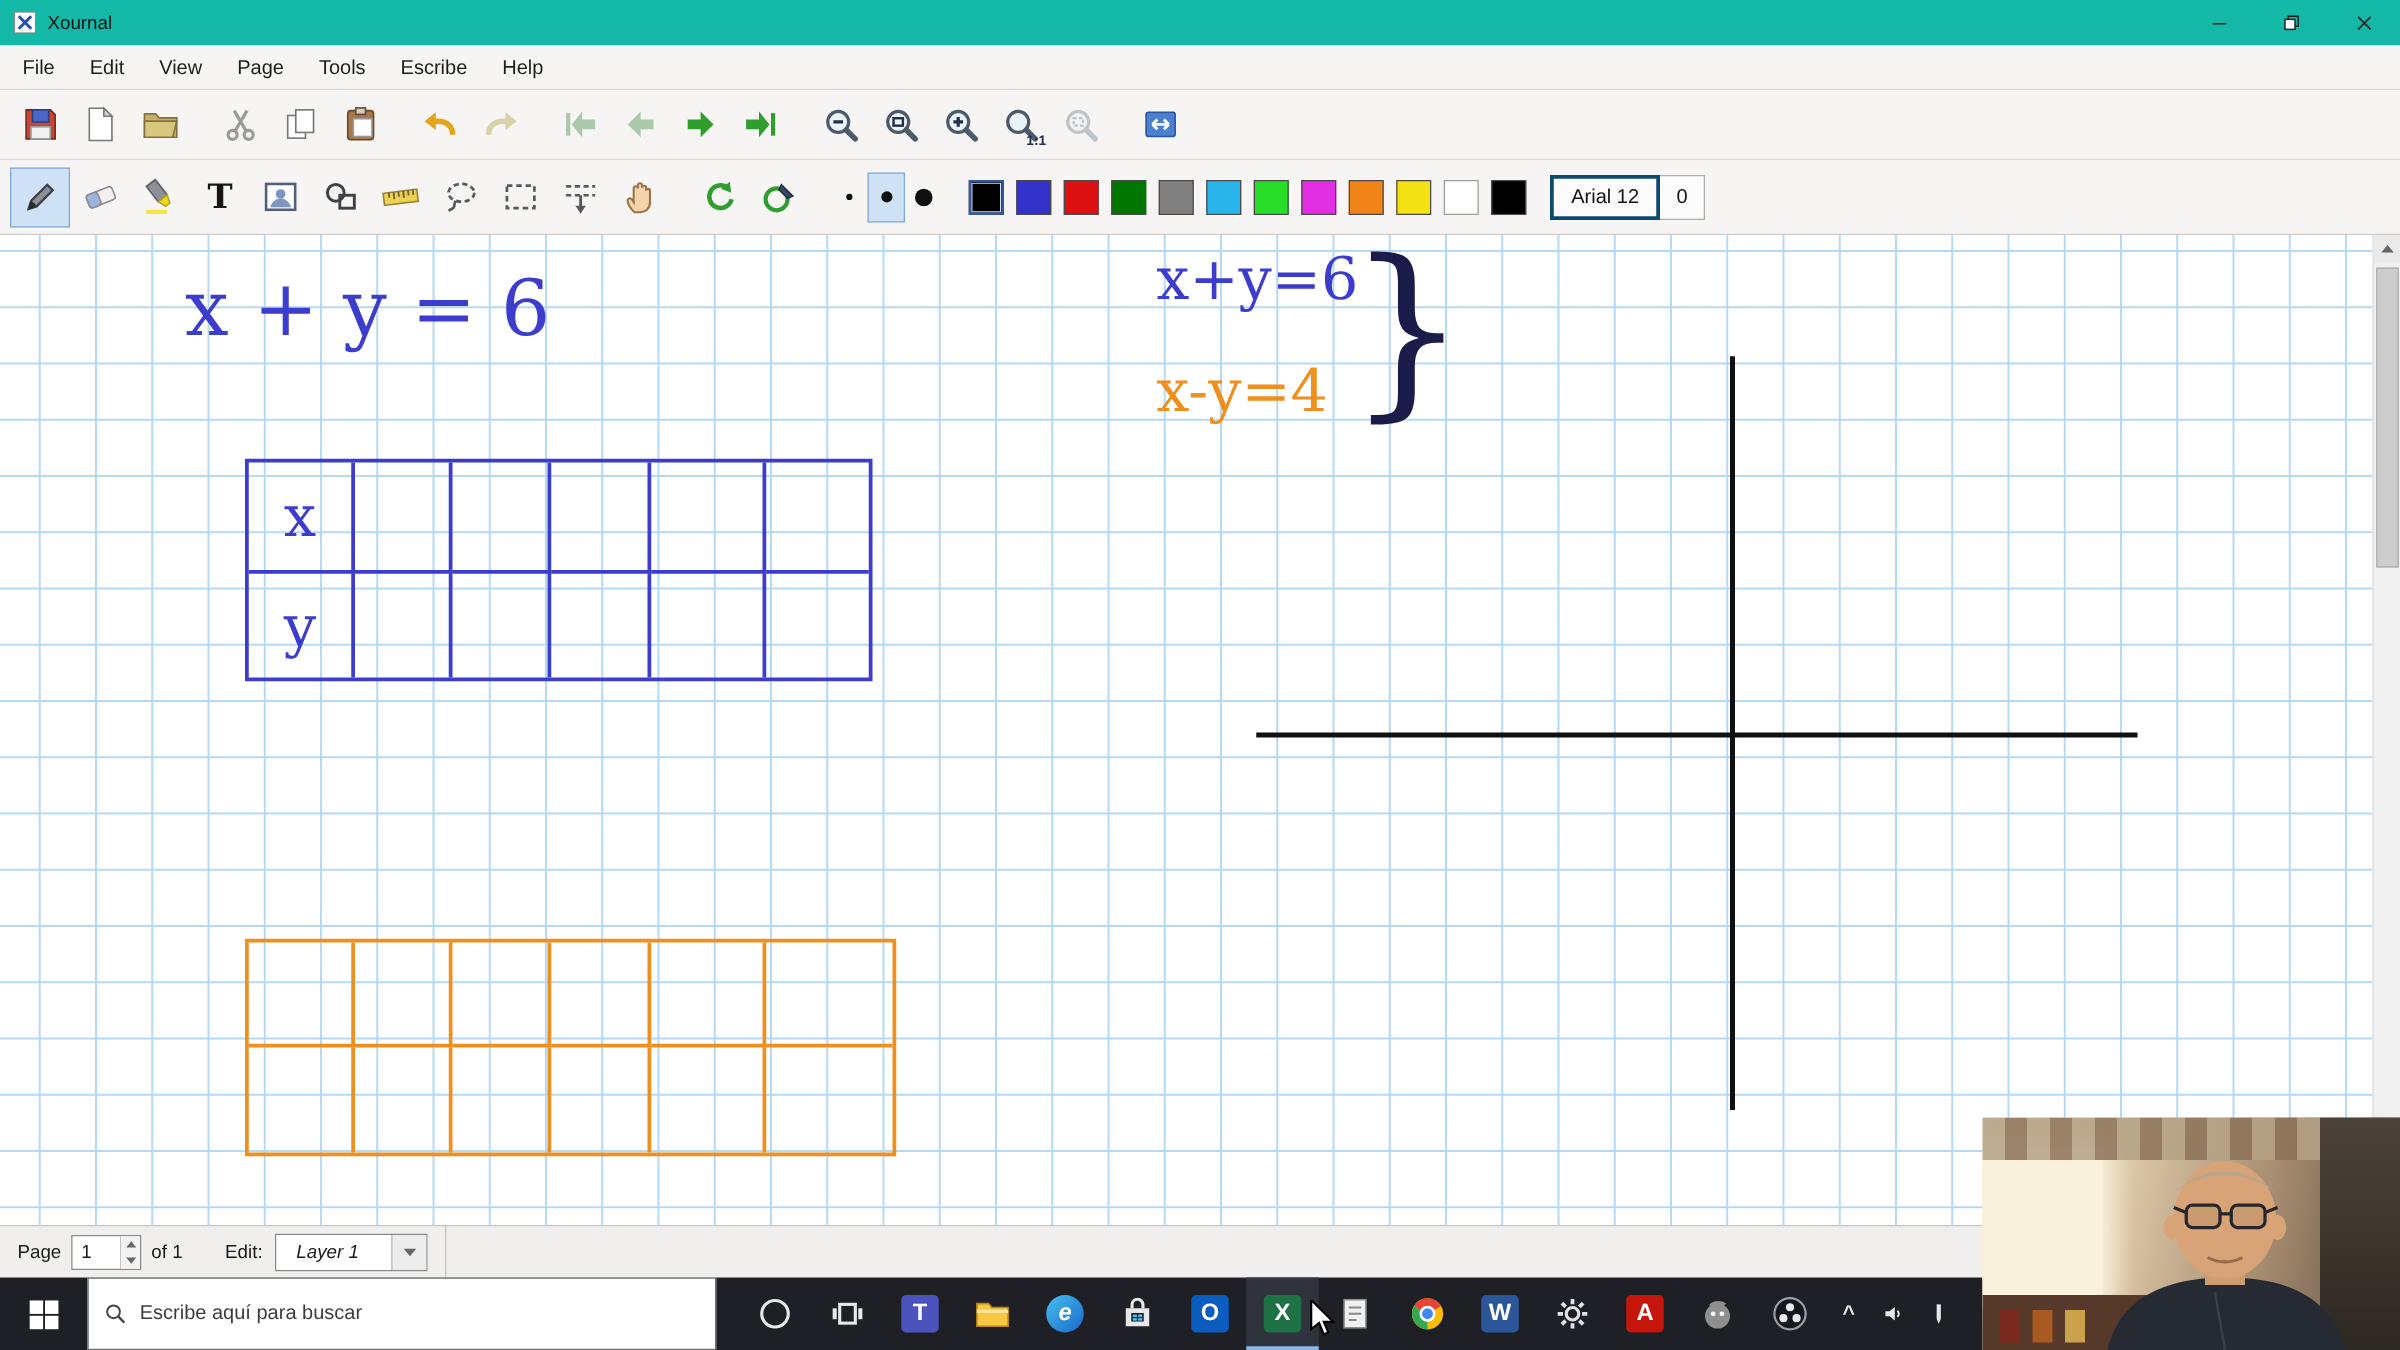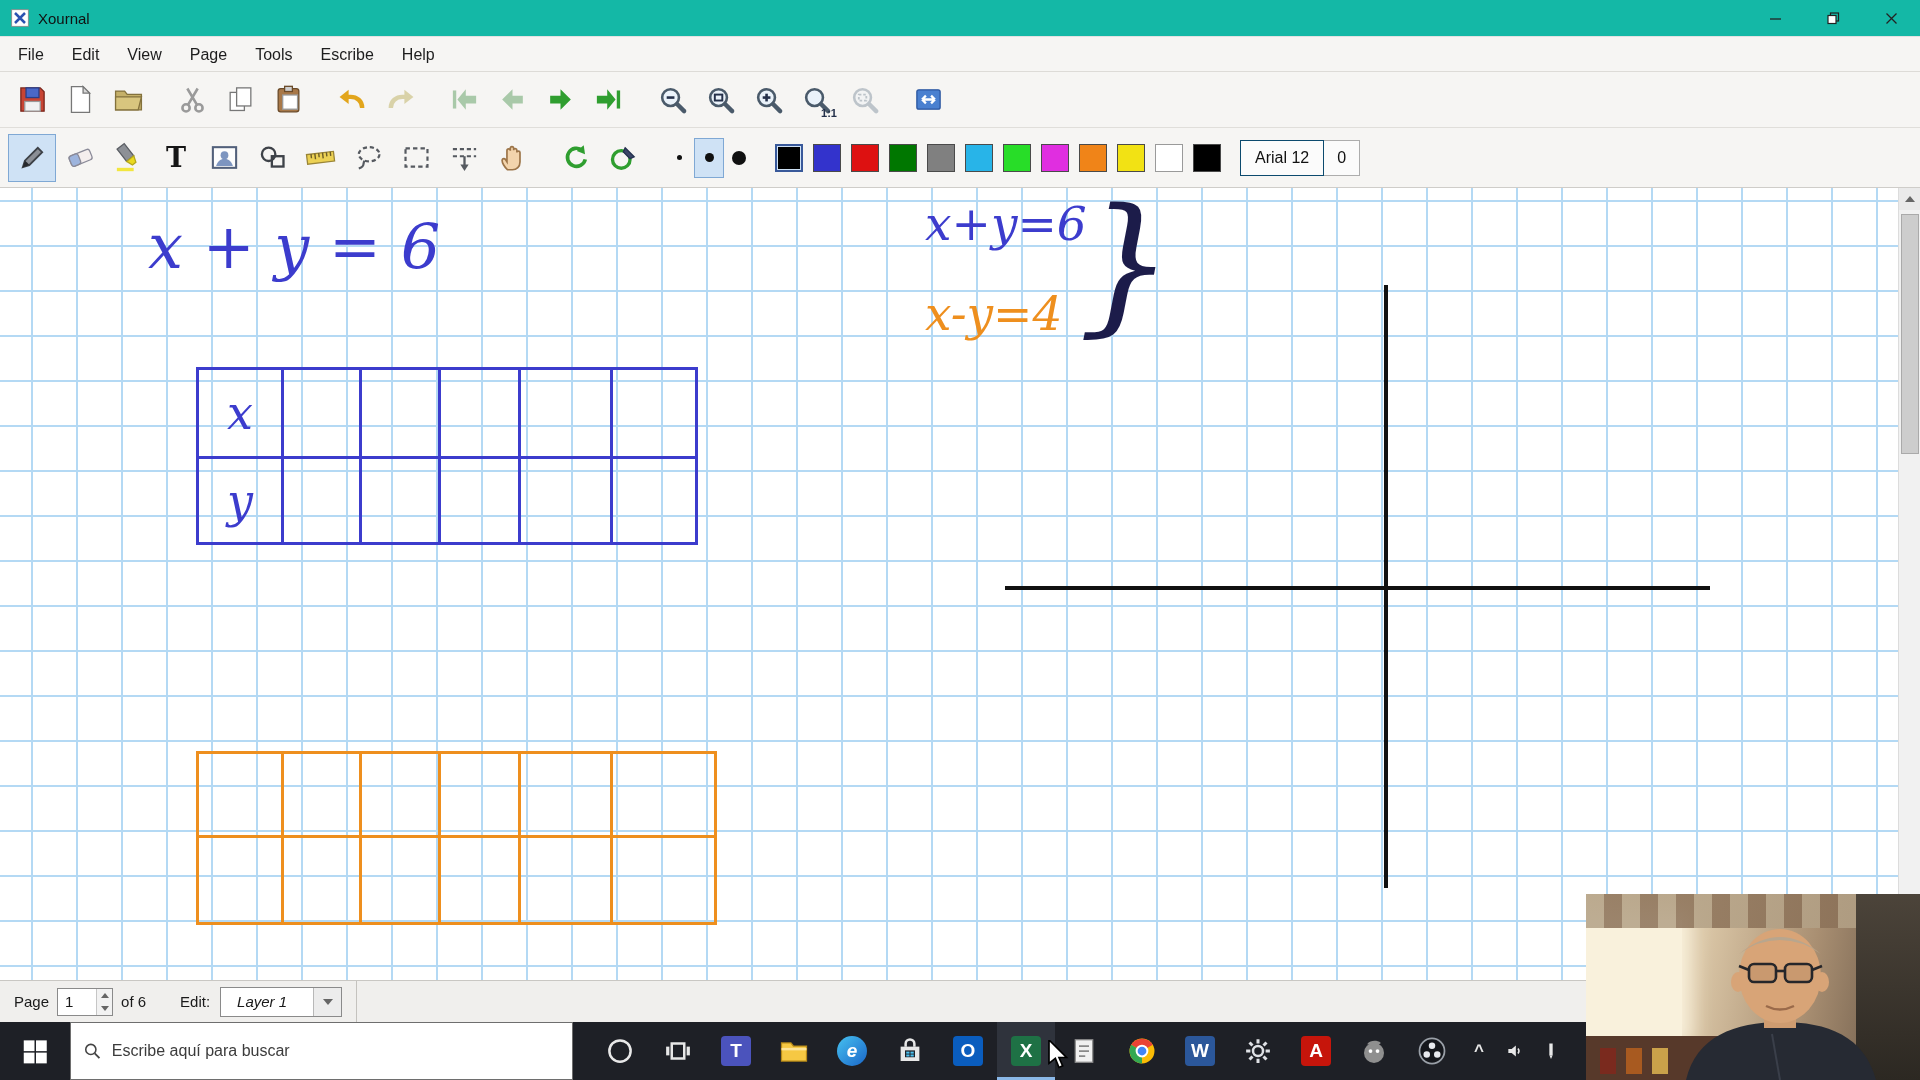--- a/index.html
+++ b/index.html
@@ -34,33 +34,33 @@
   .tglyph { font-family:"DejaVu Serif", serif; font-weight:bold; font-size:27px; color:#161616; }
   .dotbtn { width:30px; height:40px; display:flex; align-items:center; justify-content:center; background:transparent; border:1px solid transparent; }
   .dotbtn.selected { background:#cfe2f5; border:1px solid #7fa8d4; }
   .dot { border-radius:50%; background:#101010; }
   .dot.s { width:5px; height:5px; }
   .dot.m { width:9px; height:9px; }
   .dot.l { width:14px; height:14px; }
   .swatch { width:28px; height:28px; border:1px solid #4a4a4a; margin:0 5px; }
   .swatch.white { border-color:#9a9a9a; }
   .swatch.selected { border:2px solid #39599a; box-shadow:0 0 0 1px #cfe2f5 inset; }
-  .fontbtn { height:36px; padding:0 14px; background:#fbfbfb; border:1px solid #0c4a6e;
+  .fontbtn { height:36px; padding:0 14px; background:#fbfbfb; border:3px solid #0c4a6e;
              font-size:16px; color:#111; display:flex; align-items:center; margin-left:14px; }
   .sizebox { height:36px; width:36px; background:#fbfbfb; border:1px solid #adadad; border-left:none;
              font-size:16px; color:#111; display:flex; align-items:center; justify-content:center; }
 
   
   #canvas { position:absolute; left:0; top:188px; width:1920px; height:792px; background:#ffffff; }
   #page { position:absolute; left:0; top:0; width:1898px; height:792px; background:#ffffff;
           background-image:
             linear-gradient(to right, #b4d9f4 0 1.6px, transparent 1.6px),
             linear-gradient(to bottom, #b4d9f4 0 1.6px, transparent 1.6px);
           background-size:45px 45px; background-position:31px 12px; }
-  .hw { font-family:"DejaVu Serif", serif; font-style:italic; position:absolute; white-space:nowrap; }
+  .hw { font-family:"DejaVu Serif", serif; position:absolute; white-space:nowrap; }
   .hw-table { position:absolute; display:grid; }
   .hw-table > div { display:flex; align-items:center; justify-content:center; }
   #vscroll { position:absolute; right:0; top:0; width:22px; height:792px; background:#f1f1f1; border-left:1px solid #dcdcdc; }
   .scr-btn { position:absolute; left:0; width:22px; height:22px; background:#eaeaea; display:flex; align-items:center; justify-content:center; border:none; }
   .tri-up { width:0; height:0; border-left:5px solid transparent; border-right:5px solid transparent; border-bottom:6px solid #666; }
   .tri-dn { width:0; height:0; border-left:5px solid transparent; border-right:5px solid transparent; border-top:6px solid #666; }
   #scroll-thumb { position:absolute; left:2px; top:26px; width:18px; height:240px; background:#cdcdcd; border:1px solid #aaa; }
 
   
   #statusbar { position:absolute; left:0; top:980px; width:1920px; height:42px; background:#f0efed;
@@ -441,21 +441,21 @@
     <span class="val">1</span>
     <span class="arrows">
       <button>
           <span class="tri-up sm"></span>
         </button>
       <button>
           <span class="tri-dn sm"></span>
         </button>
     </span>
   </div>
-  <span>of 6</span>
+  <span>of 1</span>
   <span style="width:34px;"></span>
   <span>Edit:</span>
   <div class="combo">
     <span class="txt">Layer 1</span>
     <span class="arr">
         <span class="tri-dn"></span>
       </span>
   </div>
   <div class="sb-sep"></div>
 </div>

